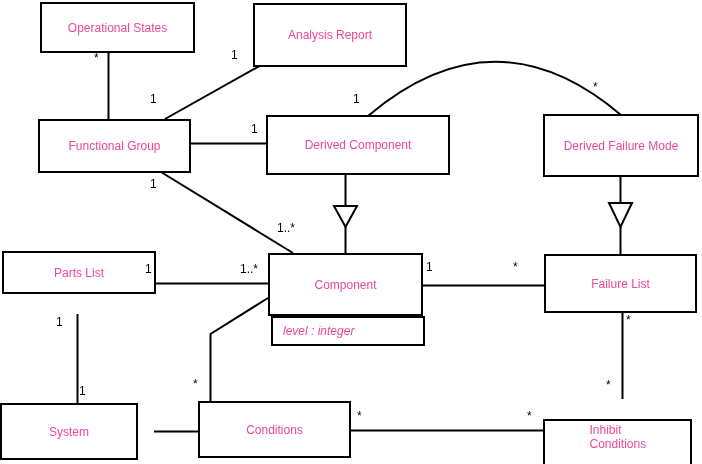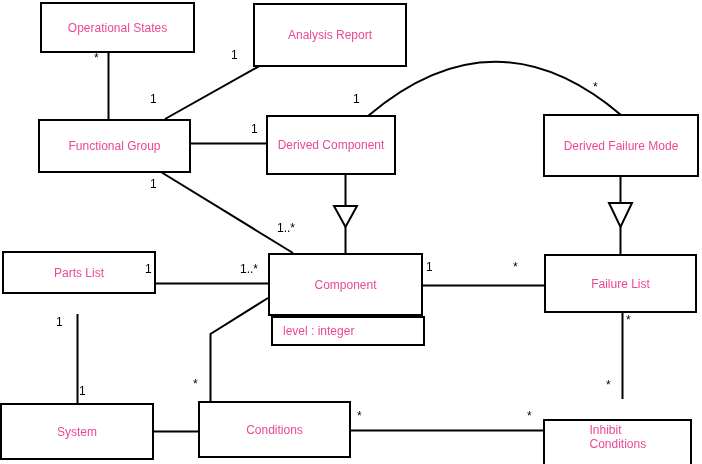--- a/index.html
+++ b/index.html
@@ -30,20 +30,21 @@
     font-size:12px;
     line-height:14px;
     text-align:center;
     color:#ec4899;
   }
   .node .nlabel { display:block; }
   .node.attr-compartment {
     justify-content:flex-start;
     padding-left:10px;
     text-align:right;
+    font-style:italic;
   }
   .node.two-line {
     align-items:flex-start;
     justify-content:center;
     margin-top:20px;
   }
   .node.two-line .nlabel {
     display:block;
     width:82px;
     margin:2px 0 0 26px;
@@ -92,21 +93,21 @@
   </div>
 
   <div class="node" style="left:253px;top:3px;width:154px;height:64px">
     <span class="nlabel">Analysis Report</span>
   </div>
 
   <div class="node" style="left:38px;top:119px;width:153px;height:54px">
     <span class="nlabel">Functional Group</span>
   </div>
 
-  <div class="node" style="left:266px;top:115px;width:130px;height:60px">
+  <div class="node" style="left:266px;top:115px;width:184px;height:60px">
     <span class="nlabel">Derived Component</span>
   </div>
 
   <div class="node" style="left:543px;top:114px;width:156px;height:63px">
     <span class="nlabel">Derived Failure Mode</span>
   </div>
 
   <div class="node" style="left:2px;top:251px;width:154px;height:43px">
     <span class="nlabel">Parts List</span>
   </div>
@@ -115,21 +116,21 @@
     <span class="nlabel">Component</span>
   </div>
   <div class="node attr-compartment" style="left:271px;top:316px;width:154px;height:30px">
     <span class="nlabel">level : integer</span>
   </div>
 
   <div class="node" style="left:544px;top:254px;width:153px;height:59px">
     <span class="nlabel">Failure List</span>
   </div>
 
-  <div class="node" style="left:0px;top:403px;width:154px;height:57px">
+  <div class="node" style="left:0px;top:403px;width:138px;height:57px">
     <span class="nlabel">System</span>
   </div>
 
   <div class="node" style="left:198px;top:401px;width:153px;height:57px">
     <span class="nlabel">Conditions</span>
   </div>
 
   <div class="node two-line" style="left:543px;top:399px;width:149px;height:56px">
     <span class="nlabel">Inhibit Conditions</span>
   </div>

